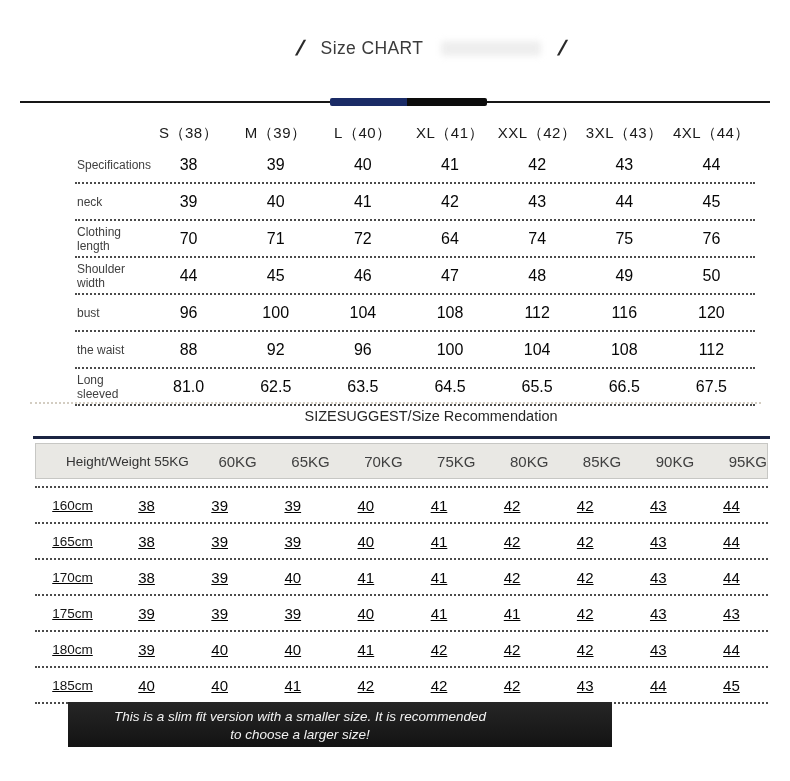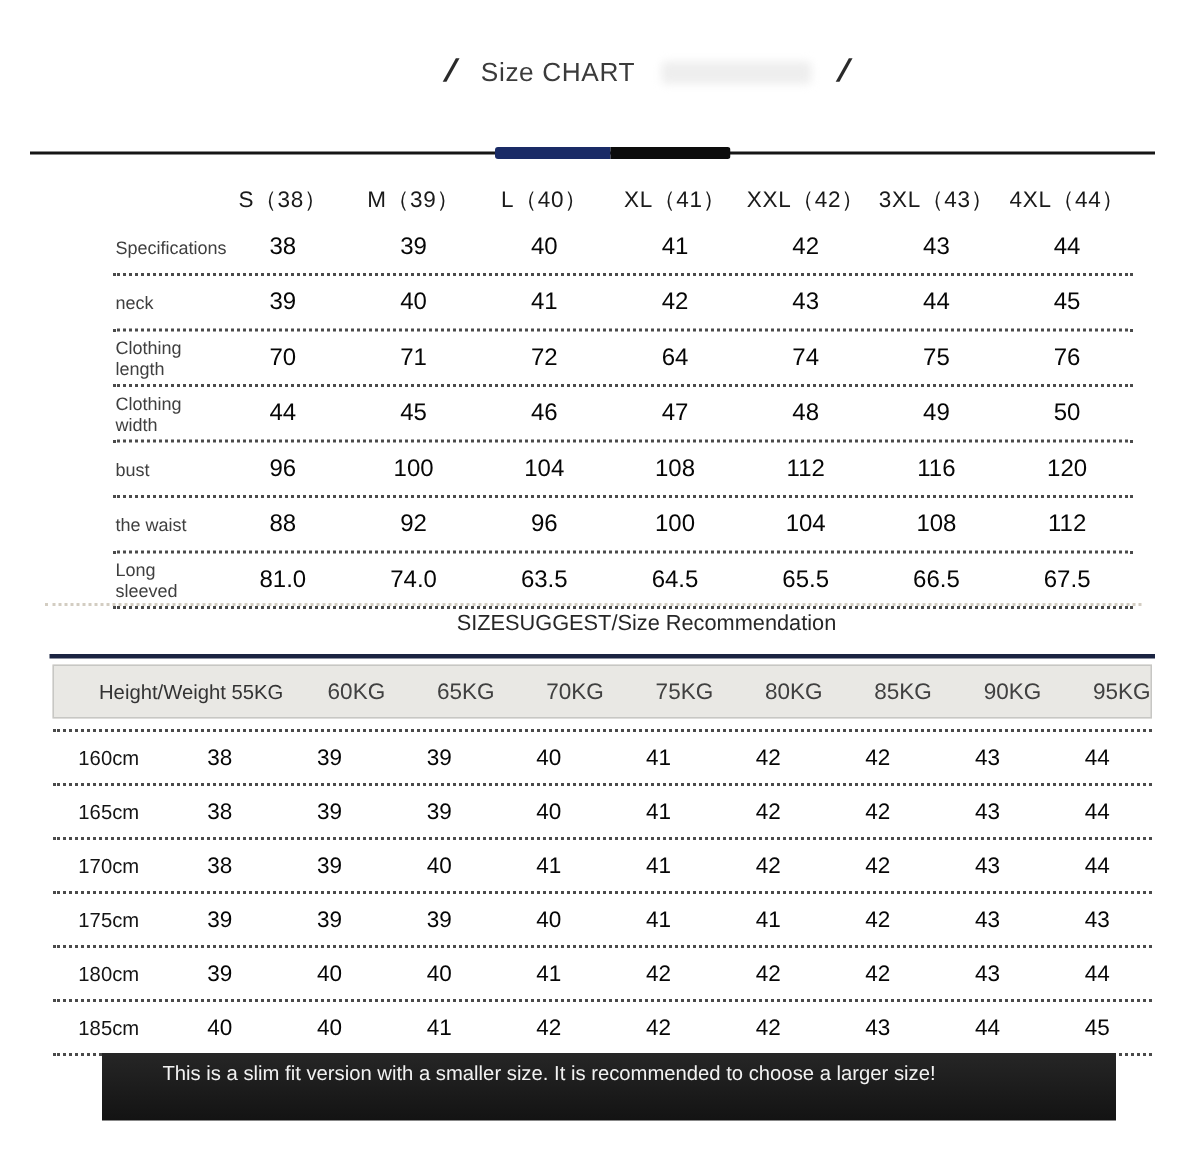--- a/index.html
+++ b/index.html
@@ -30,27 +30,27 @@
   
   .faint-rule{position:absolute;top:402px;left:30px;width:731px;height:0;border-top:2px dotted #d3cdc2;}
   .suggest-heading{position:absolute;top:408px;left:0;width:790px;text-align:center;padding-left:72px;box-sizing:border-box;font-size:14.5px;color:#272727;}
   .navy-rule{position:absolute;top:436px;left:33px;width:737px;height:3px;background:#1b2442;}
 
   
   #table2{position:absolute;top:443px;left:35px;width:733px;}
   .t2head{display:grid;grid-template-columns:75px repeat(9,1fr);align-items:center;height:36px;background:#e9e8e4;border:1px solid #c7c7c4;box-sizing:border-box;}
   .t2head .corner{grid-column:1 / span 2;font-size:13.5px;color:#333333;padding-left:30px;text-align:left;white-space:nowrap;}
   .t2head .kg{text-align:right;font-size:15px;color:#404040;}
-  .t2rows{margin-top:7px;border-top:2px dotted #4a4a4a;}
+  .t2rows{margin-top:7px;border-top:2px dotted #4a4a4a;text-decoration:underline;}
   .r2{display:grid;grid-template-columns:75px repeat(9,1fr);align-items:center;height:34px;border-bottom:2px dotted #4a4a4a;}
   .r2 .hlabel{text-align:center;font-size:13.5px;color:#141414;}
   .r2 .val{text-align:center;font-size:15px;color:#060606;}
 
   
-  .banner{position:absolute;top:702px;left:68px;width:676px;height:45px;background:linear-gradient(180deg,#262626,#131313);box-sizing:border-box;padding:5px 120px 0 40px;text-align:center;}
+  .banner{position:absolute;top:702px;left:68px;width:544px;height:45px;background:linear-gradient(180deg,#262626,#131313);box-sizing:border-box;padding:5px 120px 0 40px;text-align:center;font-style:italic;}
   .banner span{font-size:13.5px;color:#f2f2f2;}
 </style>
 </head>
 <body>
 
 <div class="canvas">
 
   <div class="title-row">
     <span class="slash">/</span>
     <span class="title-text">Size CHART</span>
@@ -99,21 +99,21 @@
         <div class="c1 lbl">Clothing length</div>
         <div class="c1 val">70</div>
         <div class="c1 val">71</div>
         <div class="c1 val">72</div>
         <div class="c1 val">64</div>
         <div class="c1 val">74</div>
         <div class="c1 val">75</div>
         <div class="c1 val">76</div>
       </div>
       <div class="r1 body">
-        <div class="c1 lbl">Clothing width</div>
+        <div class="c1 lbl">Shoulder width</div>
         <div class="c1 val">44</div>
         <div class="c1 val">45</div>
         <div class="c1 val">46</div>
         <div class="c1 val">47</div>
         <div class="c1 val">48</div>
         <div class="c1 val">49</div>
         <div class="c1 val">50</div>
       </div>
       <div class="r1 body">
         <div class="c1 lbl">bust</div>
@@ -131,21 +131,21 @@
         <div class="c1 val">92</div>
         <div class="c1 val">96</div>
         <div class="c1 val">100</div>
         <div class="c1 val">104</div>
         <div class="c1 val">108</div>
         <div class="c1 val">112</div>
       </div>
       <div class="r1 body">
         <div class="c1 lbl">Long sleeved</div>
         <div class="c1 val">81.0</div>
-        <div class="c1 val">74.0</div>
+        <div class="c1 val">62.5</div>
         <div class="c1 val">63.5</div>
         <div class="c1 val">64.5</div>
         <div class="c1 val">65.5</div>
         <div class="c1 val">66.5</div>
         <div class="c1 val">67.5</div>
       </div>
     </div>
 
   <div class="faint-rule"></div>
   <div class="suggest-heading">SIZESUGGEST/Size Recommendation</div>

